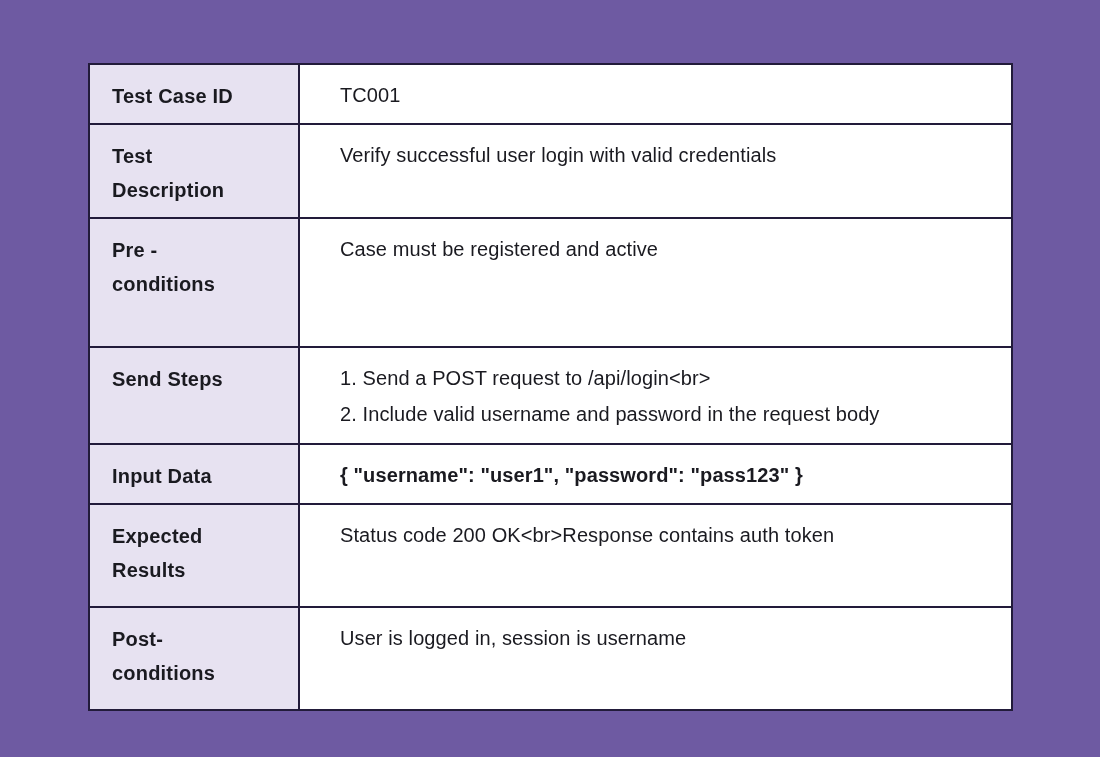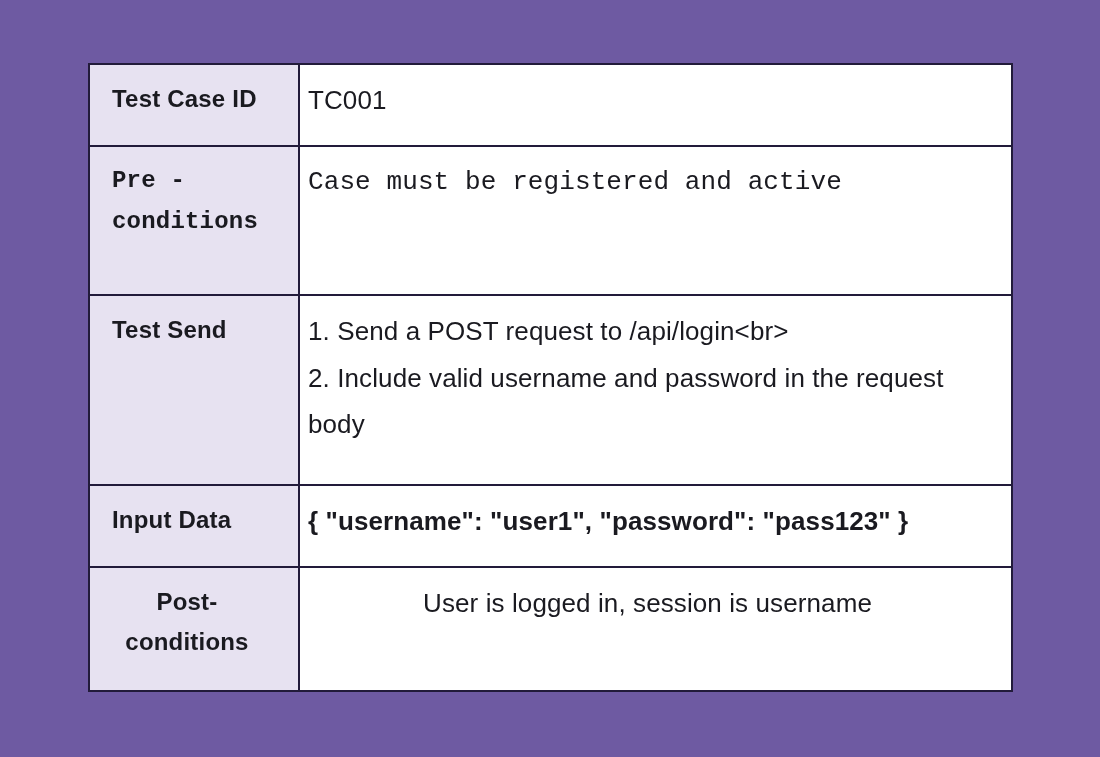--- a/index.html
+++ b/index.html
@@ -38,66 +38,74 @@
     table-layout: fixed;
   }
   table.testcase td {
     border: 2px solid var(--border);
     vertical-align: top;
   }
   td.label-cell {
     width: 210px;
     background: var(--label-bg);
     font-weight: 700;
-    font-size: 24px;
+    font-size: 20px;
     line-height: 1.7;
     padding: 14px 36px 10px 22px;
     letter-spacing: 0.2px;
   }
   td.value-cell {
     background: var(--value-bg);
-    font-size: 26px;
+    font-size: 20px;
     font-weight: 400;
     line-height: 1.8;
-    padding: 12px 24px 10px 8px;
+    padding: 12px 24px 10px 40px;
     white-space: pre-line;
     letter-spacing: 0.1px;
     margin-left: 17px;
   }
   td.value-cell.bold { font-weight: 700; }
   tr.r1 { height: 60px; }
   tr.r2 { height: 92px; }
-  tr.r3 { height: 129px; font-family: Liberation Mono, monospace; }
+  tr.r3 { height: 129px; }
   tr.r4 { height: 97px; }
   tr.r5 { height: 58px; }
   tr.r6 { height: 103px; }
-  tr.r7 { height: 103px; text-align: center; }
+  tr.r7 { height: 103px; }
 </style>
 </head>
 <body>
 
 <div class="canvas">
   <table class="testcase">
     <tbody>
       <tr class="r1">
         <td class="label-cell">Test Case ID</td>
         <td class="value-cell">TC001</td>
       </tr>
+      <tr class="r2">
+        <td class="label-cell">Test Description</td>
+        <td class="value-cell">Verify successful user login with valid credentials</td>
+      </tr>
       <tr class="r3">
         <td class="label-cell">Pre - conditions</td>
         <td class="value-cell">Case must be registered and active</td>
       </tr>
       <tr class="r4">
-        <td class="label-cell">Test Send</td>
+        <td class="label-cell">Send Steps</td>
         <td class="value-cell">1. Send a POST request to /api/login&lt;br&gt;
 2. Include valid username and password in the request body</td>
       </tr>
       <tr class="r5">
         <td class="label-cell">Input Data</td>
         <td class="value-cell bold">{ "username": "user1", "password": "pass123" }</td>
+      </tr>
+      <tr class="r6">
+        <td class="label-cell">Expected Results</td>
+        <td class="value-cell">Status code 200 OK&lt;br&gt;Response contains auth token</td>
       </tr>
       <tr class="r7">
         <td class="label-cell">Post-conditions</td>
         <td class="value-cell">User is logged in, session is username</td>
       </tr>
     </tbody>
   </table>
 </div>
 
 </body></html>

